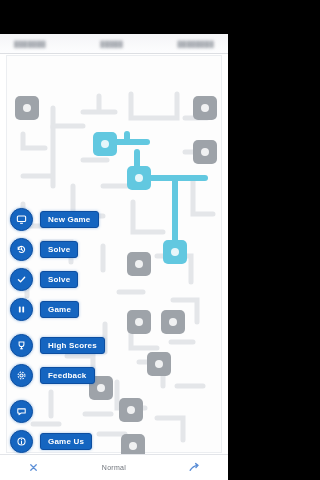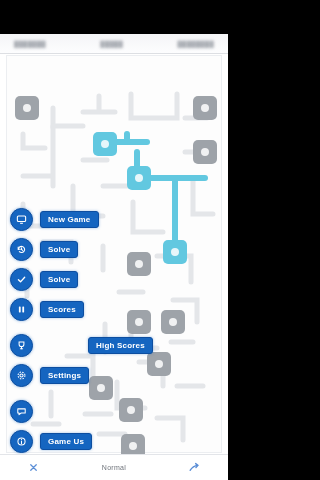--- a/index.html
+++ b/index.html
@@ -28,21 +28,21 @@
   
   .board{
     position:absolute;top:55px;left:6px;width:216px;height:398px;
     background:#fdfdfd;border:1px solid #eceef1;box-sizing:border-box;
   }
   .board svg{display:block;width:216px;height:398px;}
 
   
   .menu{position:absolute;left:10px;top:208px;width:140px;}
   .menu-row{display:flex;align-items:center;height:23px;margin-bottom:7px;}
-  .menu-row.gap{margin-top:13px;gap:48px;}
+  .menu-row.gap{margin-top:13px;}
   .mi-icon{
     width:21px;height:21px;border-radius:50%;
     background:#1565c0;border:1px solid #0d4ea0;
     display:flex;align-items:center;justify-content:center;
     flex:0 0 auto;box-shadow:0 0 3px rgba(21,101,192,.45);
   }
   .mi-icon svg{display:block;}
   .mi-label{
     margin-left:7px;height:15px;line-height:15px;
     background:#1565c0;border:1px solid #0d4ea0;border-radius:3px;
@@ -185,42 +185,42 @@
       <span class="mi-label">Solve</span>
     </div>
 
     <div class="menu-row">
       <span class="mi-icon">
         <svg width="11" height="11" viewBox="0 0 16 16" fill="#ffffff">
           <rect x="4.2" y="3.6" width="2.6" height="8.8" rx="0.7"></rect>
           <rect x="9.2" y="3.6" width="2.6" height="8.8" rx="0.7"></rect>
         </svg>
       </span>
-      <span class="mi-label">Scores</span>
+      <span class="mi-label">Game</span>
     </div>
 
     <div class="menu-row gap">
       <span class="mi-icon">
         <svg width="11" height="11" viewBox="0 0 16 16" fill="none" stroke="#ffffff" stroke-width="1.5" stroke-linecap="round">
           <path d="M4.5 3h7v3a3.5 3.5 0 0 1-7 0z"></path>
             <path d="M6.4 12.8h3.2"></path>
             <path d="M8 9.6v3.2"></path>
         </svg>
       </span>
       <span class="mi-label">High Scores</span>
     </div>
 
     <div class="menu-row">
       <span class="mi-icon">
         <svg width="11" height="11" viewBox="0 0 16 16" fill="none" stroke="#ffffff" stroke-width="1.5">
           <circle cx="8" cy="8" r="2.3"></circle>
             <circle cx="8" cy="8" r="5" stroke-dasharray="2.2 1.8"></circle>
         </svg>
       </span>
-      <span class="mi-label">Settings</span>
+      <span class="mi-label">Feedback</span>
     </div>
 
     <div class="menu-row gap">
       <span class="mi-icon">
         <svg width="11" height="11" viewBox="0 0 16 16" fill="none" stroke="#ffffff" stroke-width="1.5" stroke-linejoin="round">
           <path d="M2.6 4.2h10.8v6H7.6L4.4 12.6V10.2H2.6z"></path>
         </svg>
       </span>
     </div>
 

